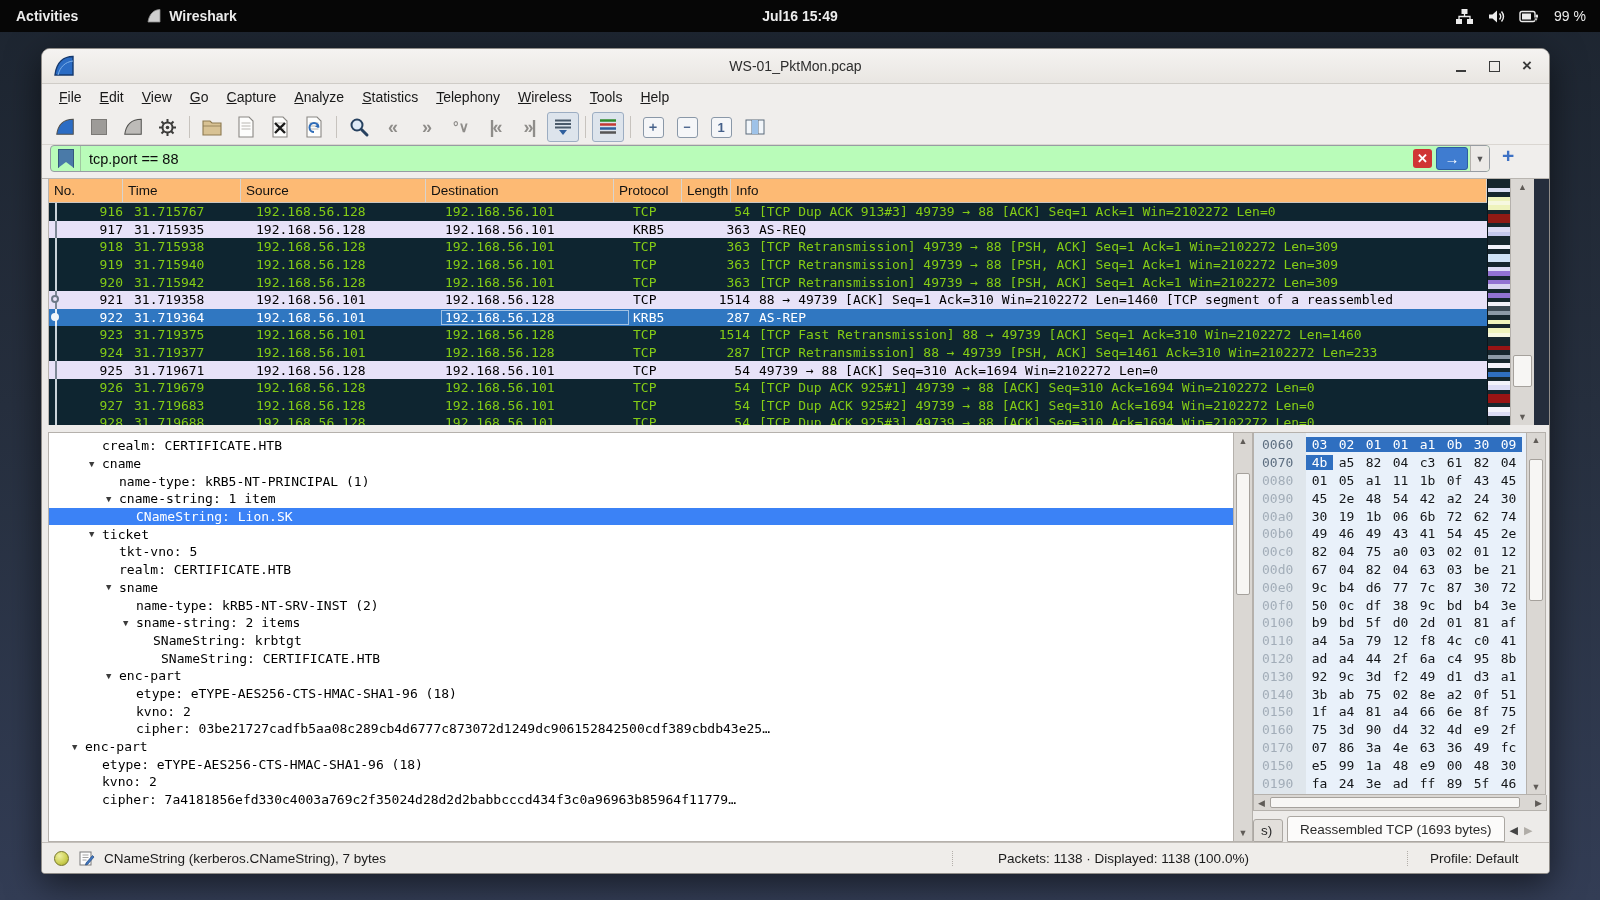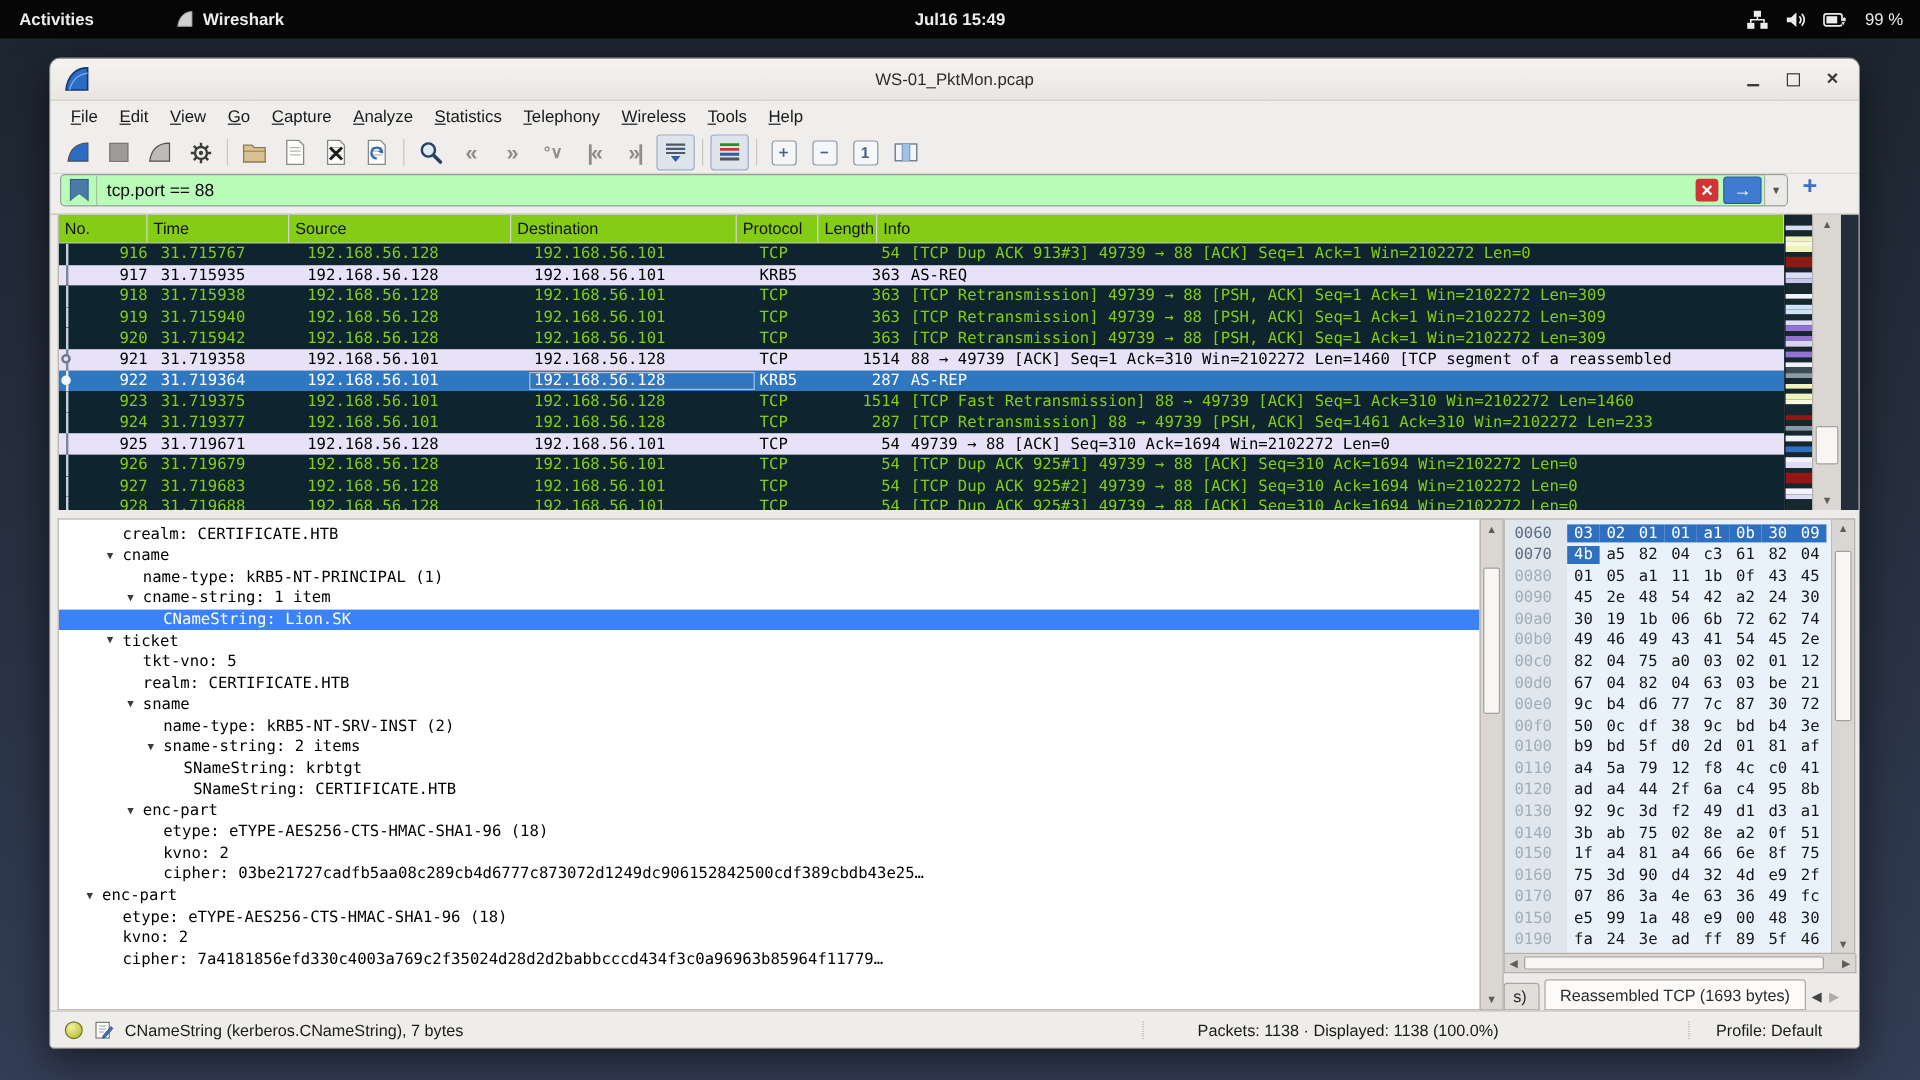--- a/index.html
+++ b/index.html
@@ -43,21 +43,21 @@
   .f-sep{width:1px;height:25px;background:#9fc79f;}
   .filter-text{flex:1;padding-left:8px;font-size:14.5px;color:#0c0c0c;}
   .f-clear{width:19px;height:19px;background:#d03434;border-radius:3px;color:#fff;display:flex;align-items:center;justify-content:center;font-size:13px;font-weight:bold;margin-right:4px;}
   .f-apply{width:30px;height:21px;background:#3f7cd0;border:1px solid #2d5da0;border-radius:3px;color:#fff;display:flex;align-items:center;justify-content:center;font-size:15px;font-weight:bold;margin-right:2px;}
   .f-drop{width:18px;height:25px;background:#eceae7;border-left:1px solid #b5b1ac;display:flex;align-items:center;justify-content:center;color:#555;font-size:9px;}
   .f-plus{margin-left:12px;color:#3d71c4;font-size:21px;font-weight:bold;line-height:1;}
 
   
   .plist{height:246px;display:flex;flex-direction:row;padding-left:6px;background:#edebe9;flex:none;}
   .plist-main{flex:1;display:flex;flex-direction:column;overflow:hidden;border-left:1px solid #b8b4af;}
-  .phead{height:23px;display:flex;background:#84cc16;border-bottom:1px solid #c9c5c0;font-size:13.5px;color:#111;flex:none;}
+  .phead{height:23px;display:flex;background:#fdba74;border-bottom:1px solid #c9c5c0;font-size:13.5px;color:#111;flex:none;}
   .phc{display:flex;align-items:center;padding-left:5px;border-right:1px solid #d8d4cf;box-sizing:border-box;}
   .prows{flex:1;overflow:hidden;background:#0e2530;}
   .prow{display:flex;height:17.6px;align-items:center;font-family:"DejaVu Sans Mono",monospace;font-size:13px;white-space:pre;overflow:hidden;}
   .prow.bad{background:#0e2530;color:#84cc16;}
   .prow.krb{background:#e7e2f8;color:#000;}
   .prow.selected{background:#3077c1;color:#fff;}
   .cg{width:14px;height:100%;position:relative;flex:none;}
   .gline{position:absolute;left:6px;top:0;bottom:0;width:2px;}
   .bad .gline{background:#c8d2d8;}
   .krb .gline{background:#7d8896;}

